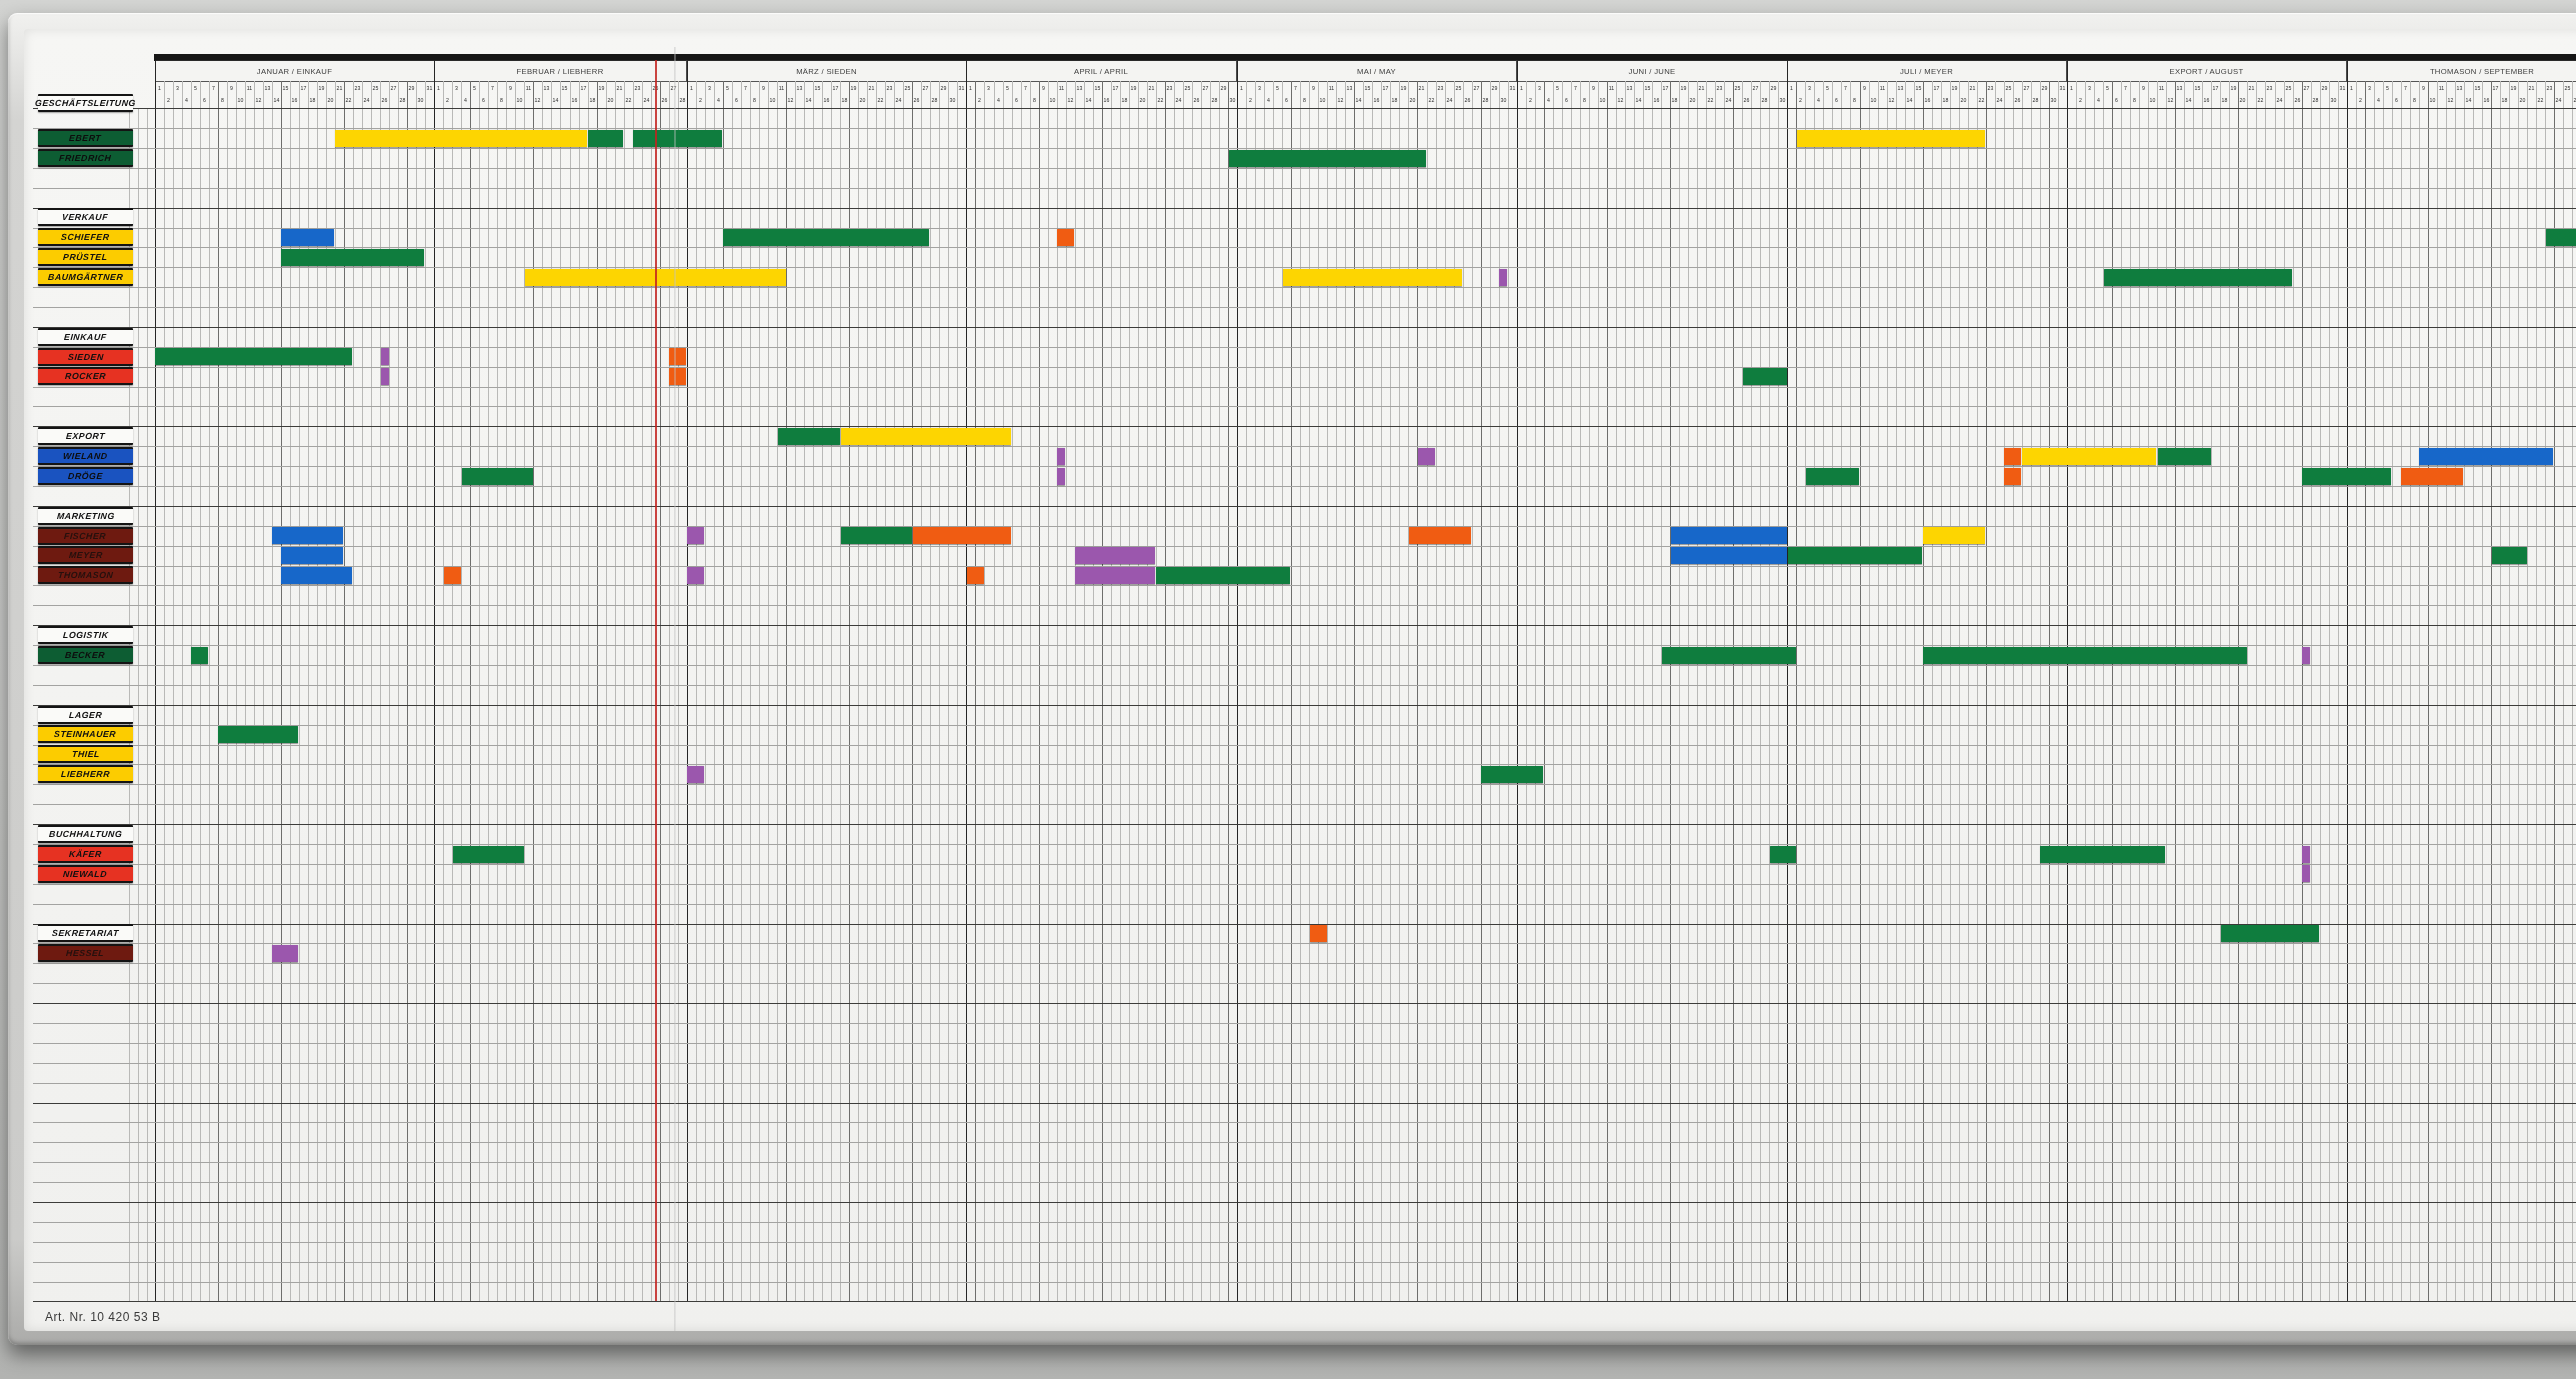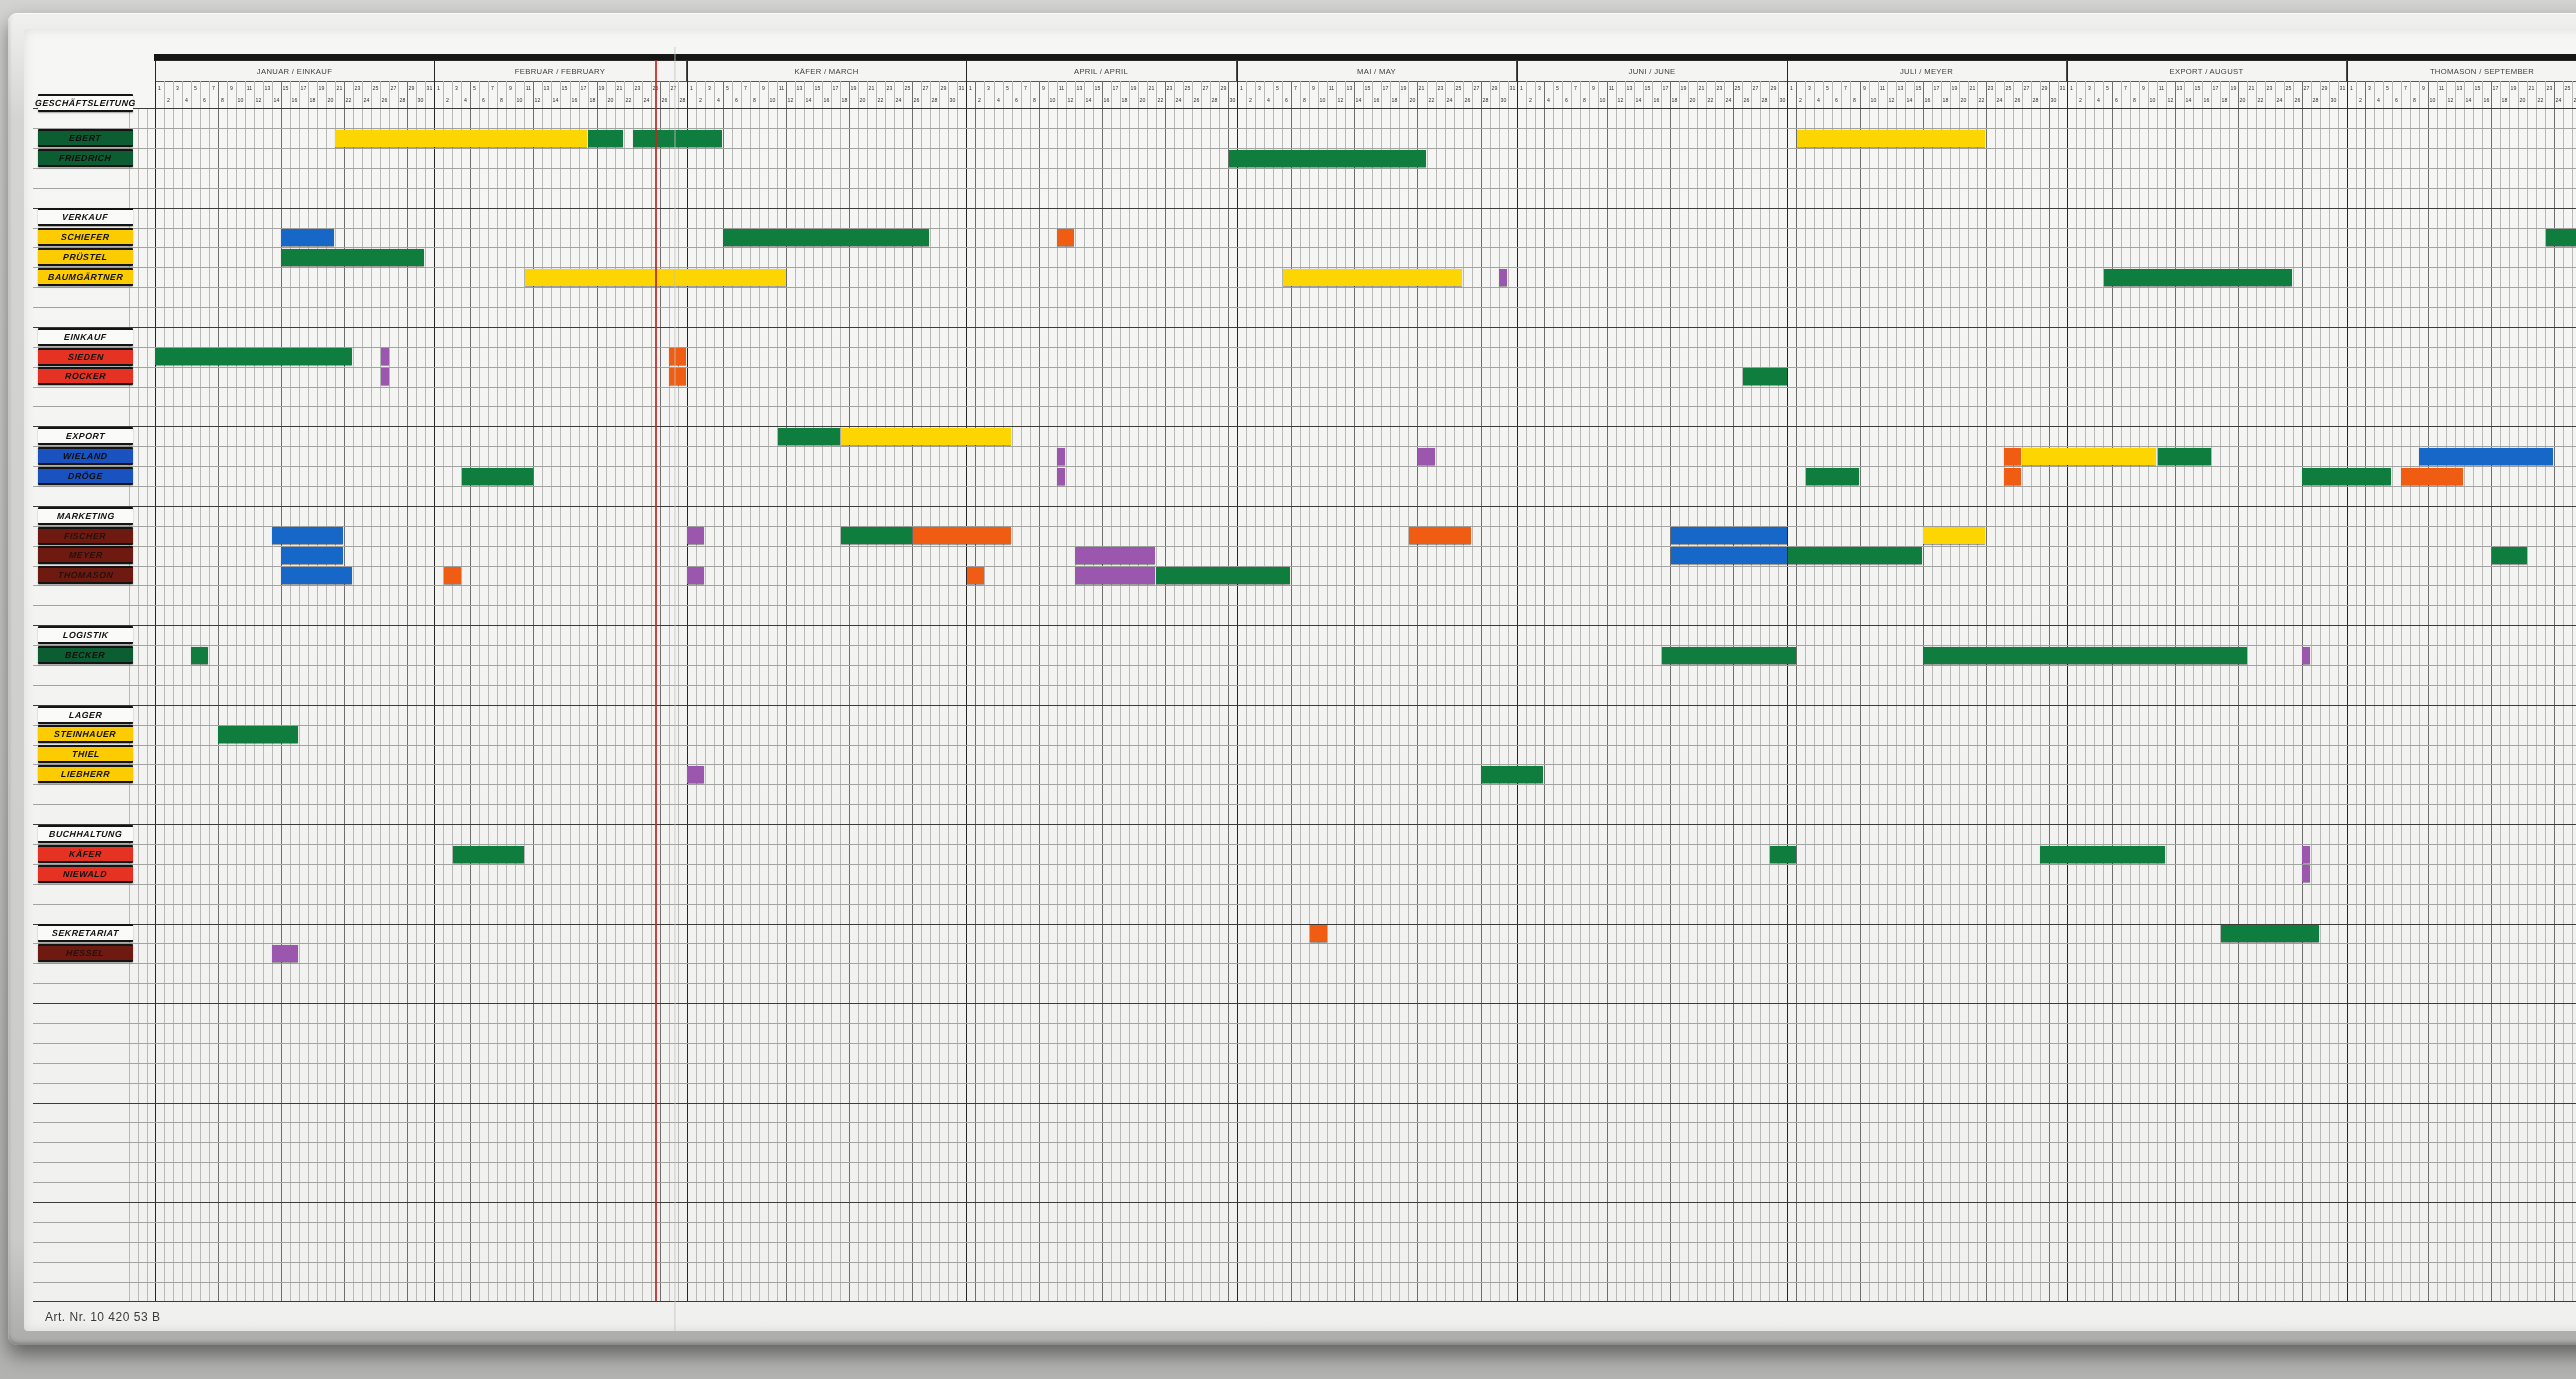--- a/index.html
+++ b/index.html
@@ -74,21 +74,21 @@
       <div class="day-num" style="left: 353px; width: 9px; top: 83px;">23</div>
       <div class="day-num" style="left: 362px; width: 9px; top: 95px;">24</div>
       <div class="day-num" style="left: 371px; width: 9px; top: 83px;">25</div>
       <div class="day-num" style="left: 380px; width: 9px; top: 95px;">26</div>
       <div class="day-num" style="left: 389px; width: 9px; top: 83px;">27</div>
       <div class="day-num" style="left: 398px; width: 9px; top: 95px;">28</div>
       <div class="day-num" style="left: 407px; width: 9px; top: 83px;">29</div>
       <div class="day-num" style="left: 416px; width: 9px; top: 95px;">30</div>
       <div class="day-num" style="left: 425px; width: 9px; top: 83px;">31</div>
       <div class="month-cell" style="left: 434px; width: 253px;">
-        <span>FEBRUAR / FEBRUARY</span>
+        <span>FEBRUAR / LIEBHERR</span>
       </div>
       <div class="day-num" style="left: 434px; width: 9px; top: 83px;">1</div>
       <div class="day-num" style="left: 443px; width: 9px; top: 95px;">2</div>
       <div class="day-num" style="left: 452px; width: 9px; top: 83px;">3</div>
       <div class="day-num" style="left: 461px; width: 9px; top: 95px;">4</div>
       <div class="day-num" style="left: 470px; width: 9px; top: 83px;">5</div>
       <div class="day-num" style="left: 479px; width: 9px; top: 95px;">6</div>
       <div class="day-num" style="left: 488px; width: 9px; top: 83px;">7</div>
       <div class="day-num" style="left: 497px; width: 9px; top: 95px;">8</div>
       <div class="day-num" style="left: 506px; width: 9px; top: 83px;">9</div>
@@ -105,21 +105,21 @@
       <div class="day-num" style="left: 606px; width: 9px; top: 95px;">20</div>
       <div class="day-num" style="left: 615px; width: 9px; top: 83px;">21</div>
       <div class="day-num" style="left: 624px; width: 9px; top: 95px;">22</div>
       <div class="day-num" style="left: 633px; width: 9px; top: 83px;">23</div>
       <div class="day-num" style="left: 642px; width: 9px; top: 95px;">24</div>
       <div class="day-num" style="left: 651px; width: 9px; top: 83px;">25</div>
       <div class="day-num" style="left: 660px; width: 9px; top: 95px;">26</div>
       <div class="day-num" style="left: 669px; width: 9px; top: 83px;">27</div>
       <div class="day-num" style="left: 678px; width: 9px; top: 95px;">28</div>
       <div class="month-cell" style="left: 687px; width: 280px;">
-        <span>KÄFER / MARCH</span>
+        <span>MÄRZ / SIEDEN</span>
       </div>
       <div class="day-num" style="left: 687px; width: 9px; top: 83px;">1</div>
       <div class="day-num" style="left: 696px; width: 9px; top: 95px;">2</div>
       <div class="day-num" style="left: 705px; width: 9px; top: 83px;">3</div>
       <div class="day-num" style="left: 714px; width: 9px; top: 95px;">4</div>
       <div class="day-num" style="left: 723px; width: 9px; top: 83px;">5</div>
       <div class="day-num" style="left: 732px; width: 9px; top: 95px;">6</div>
       <div class="day-num" style="left: 741px; width: 9px; top: 83px;">7</div>
       <div class="day-num" style="left: 750px; width: 9px; top: 95px;">8</div>
       <div class="day-num" style="left: 759px; width: 9px; top: 83px;">9</div>

